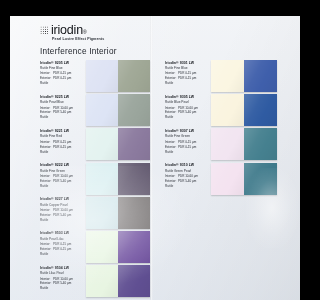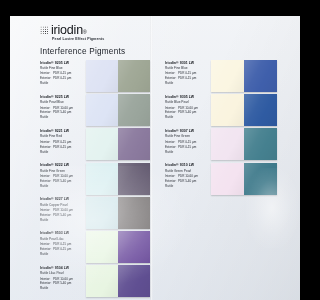--- a/index.html
+++ b/index.html
@@ -202,21 +202,21 @@
 
     <div id="brandblock">
       <div class="brandrow">
         <span class="dotgrid"></span>
         <span class="brandname">iriodin</span>
         <span class="brandreg">®</span>
       </div>
       <div class="tagline">Pearl Lustre Effect Pigments</div>
     </div>
 
-    <div id="pagetitle">Interference Pigments</div>
+    <div id="pagetitle">Interference Interior</div>
 
     <div class="column" id="col-left">
         <div class="entry" style="margin-bottom: 2.2px;">
           <div class="entry-inner">
             <div class="textblock">
               <div class="pname">Iriodin® 9205 LW</div>
               <div class="pdesc">Rutile Fine Blue</div>
               <div class="specline">
                 <span class="speclabel">Interior:</span>
                 <span class="specval">PDR 0-15 µm</span>

